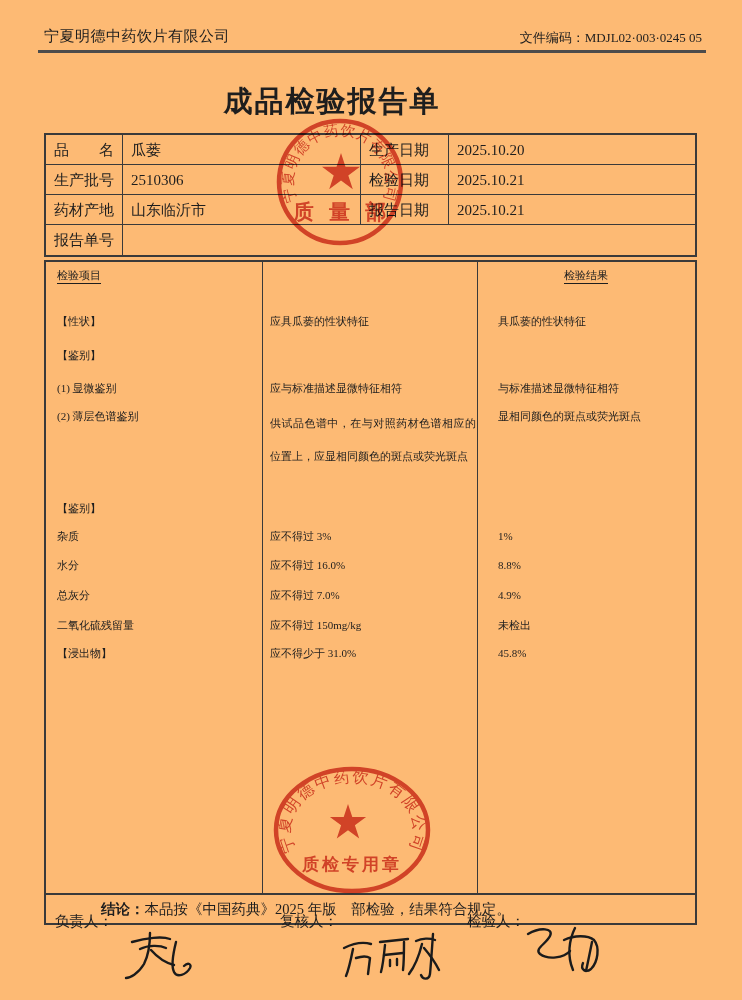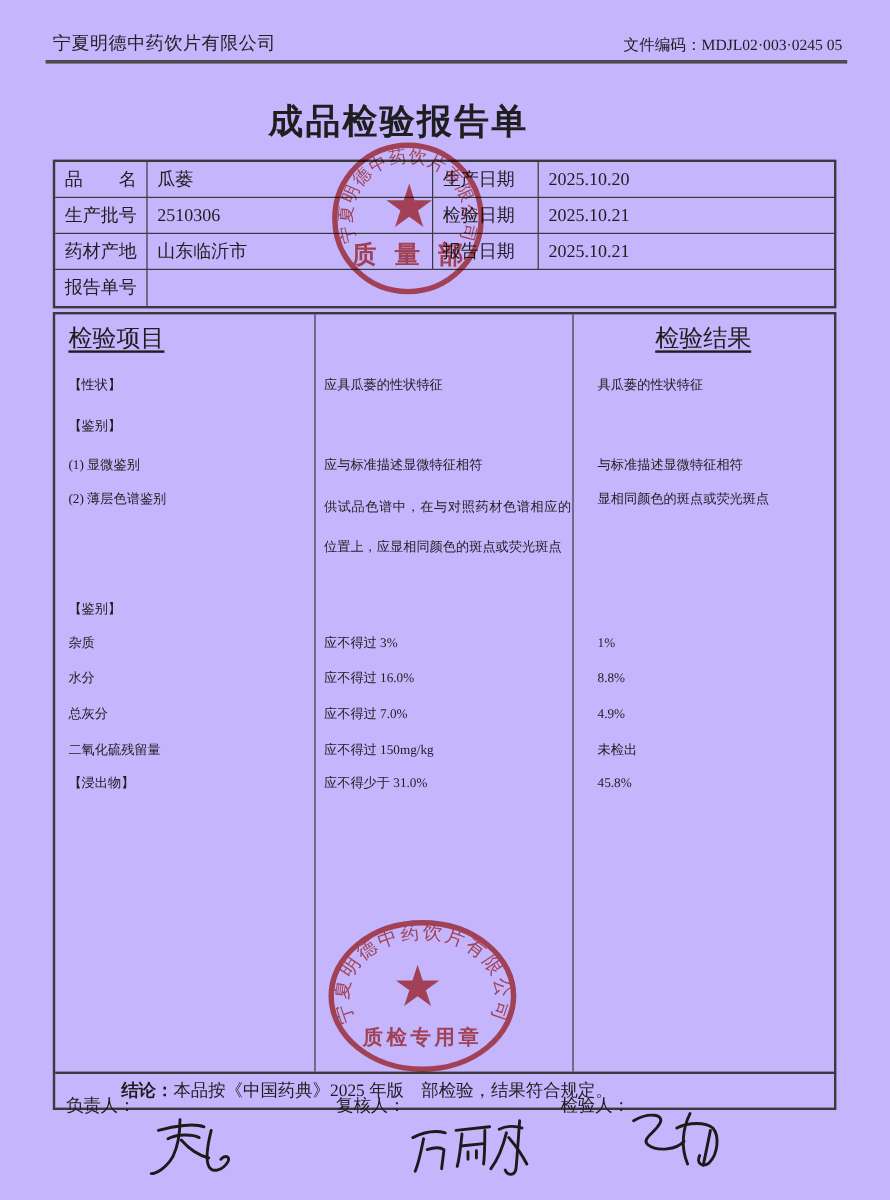--- a/index.html
+++ b/index.html
@@ -1,18 +1,18 @@
 <!DOCTYPE html>
 <html><head>
 <meta charset="utf-8">
 <style>
   html,body { margin:0; padding:0; background:#e8e8e8; }
   .page {
     position:relative; width:742px; height:1000px; margin:0 auto;
-    background:#c4b5fd; overflow:hidden;
+    background:#fdba74; overflow:hidden;
     font-family:"Liberation Serif","DejaVu Serif",serif;
     color:#1e1e1e;
   }
   .abs { position:absolute; }
 
   
   .company { left:44px; top:27px; font-size:15px; letter-spacing:.5px; }
   .doccode { right:40px; top:29px; font-size:13px; }
   .toprule { left:38px; top:50px; width:668px; height:3px; background:#4c4c4c; }
 
@@ -37,21 +37,21 @@
   .span3 { grid-column:2 / 5; border-right:none; }
 
   
   .test-table {
     left:44px; top:260px; width:653px; height:665px;
     border:2px solid #3a3a3a; box-sizing:border-box;
   }
   .vdiv { position:absolute; top:0; width:1px; height:631px; background:#3a3a3a; }
   .vdiv1 { left:216px; }
   .vdiv2 { left:431px; }
-  .thead { position:absolute; top:6px; font-size:20px;
+  .thead { position:absolute; top:6px; font-size:11px;
            text-decoration:underline; text-underline-offset:4px; }
   .thead1 { left:11px; }
   .thead2 { left:216px; width:215px; text-align:center; }
   .thead3 { left:431px; width:218px; text-align:center; }
   .trow { position:absolute; left:0; width:100%; }
   .tc { position:absolute; top:0; font-size:11px; line-height:19px; }
   .tc1 { left:11px;  width:198px; }
   .tc2 { left:224px; width:206px; }
   .tc3 { left:442px; width:200px;margin-left:10px; }
   .tc2.multi { line-height:33px; text-align:justify; }

